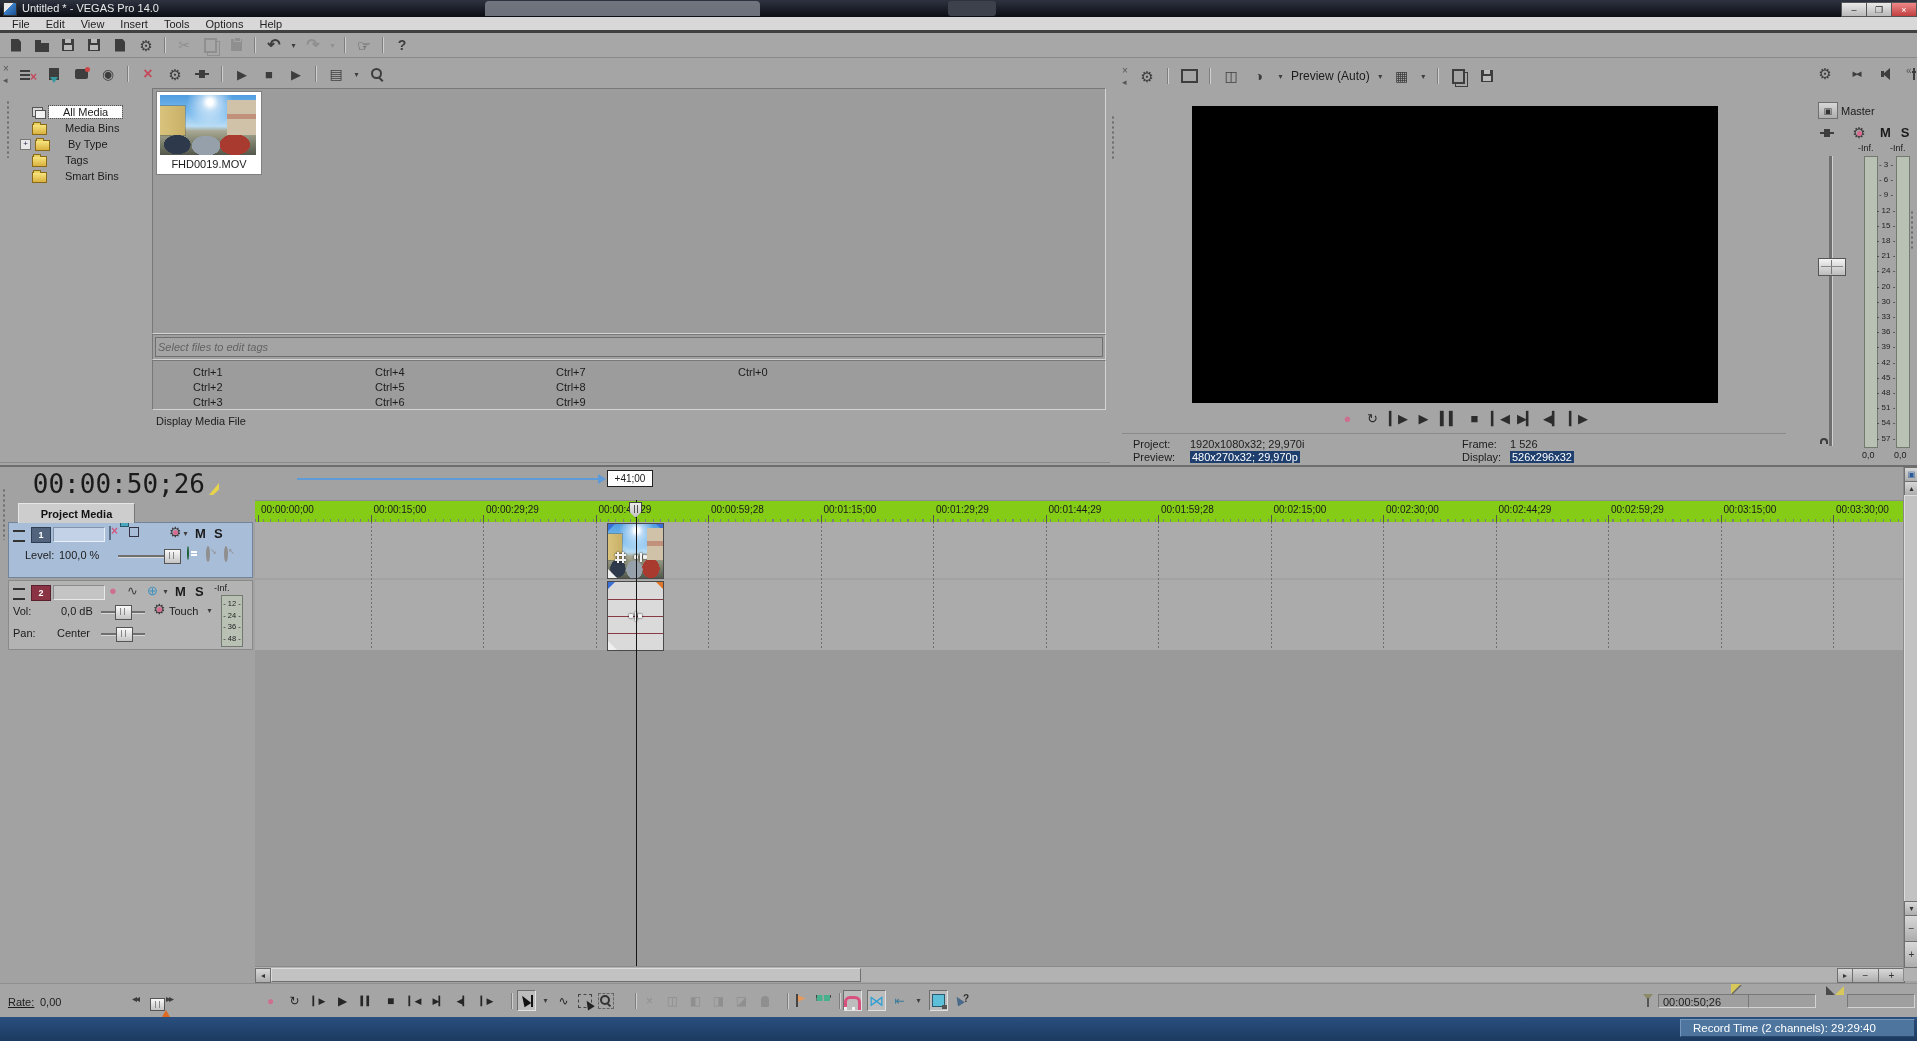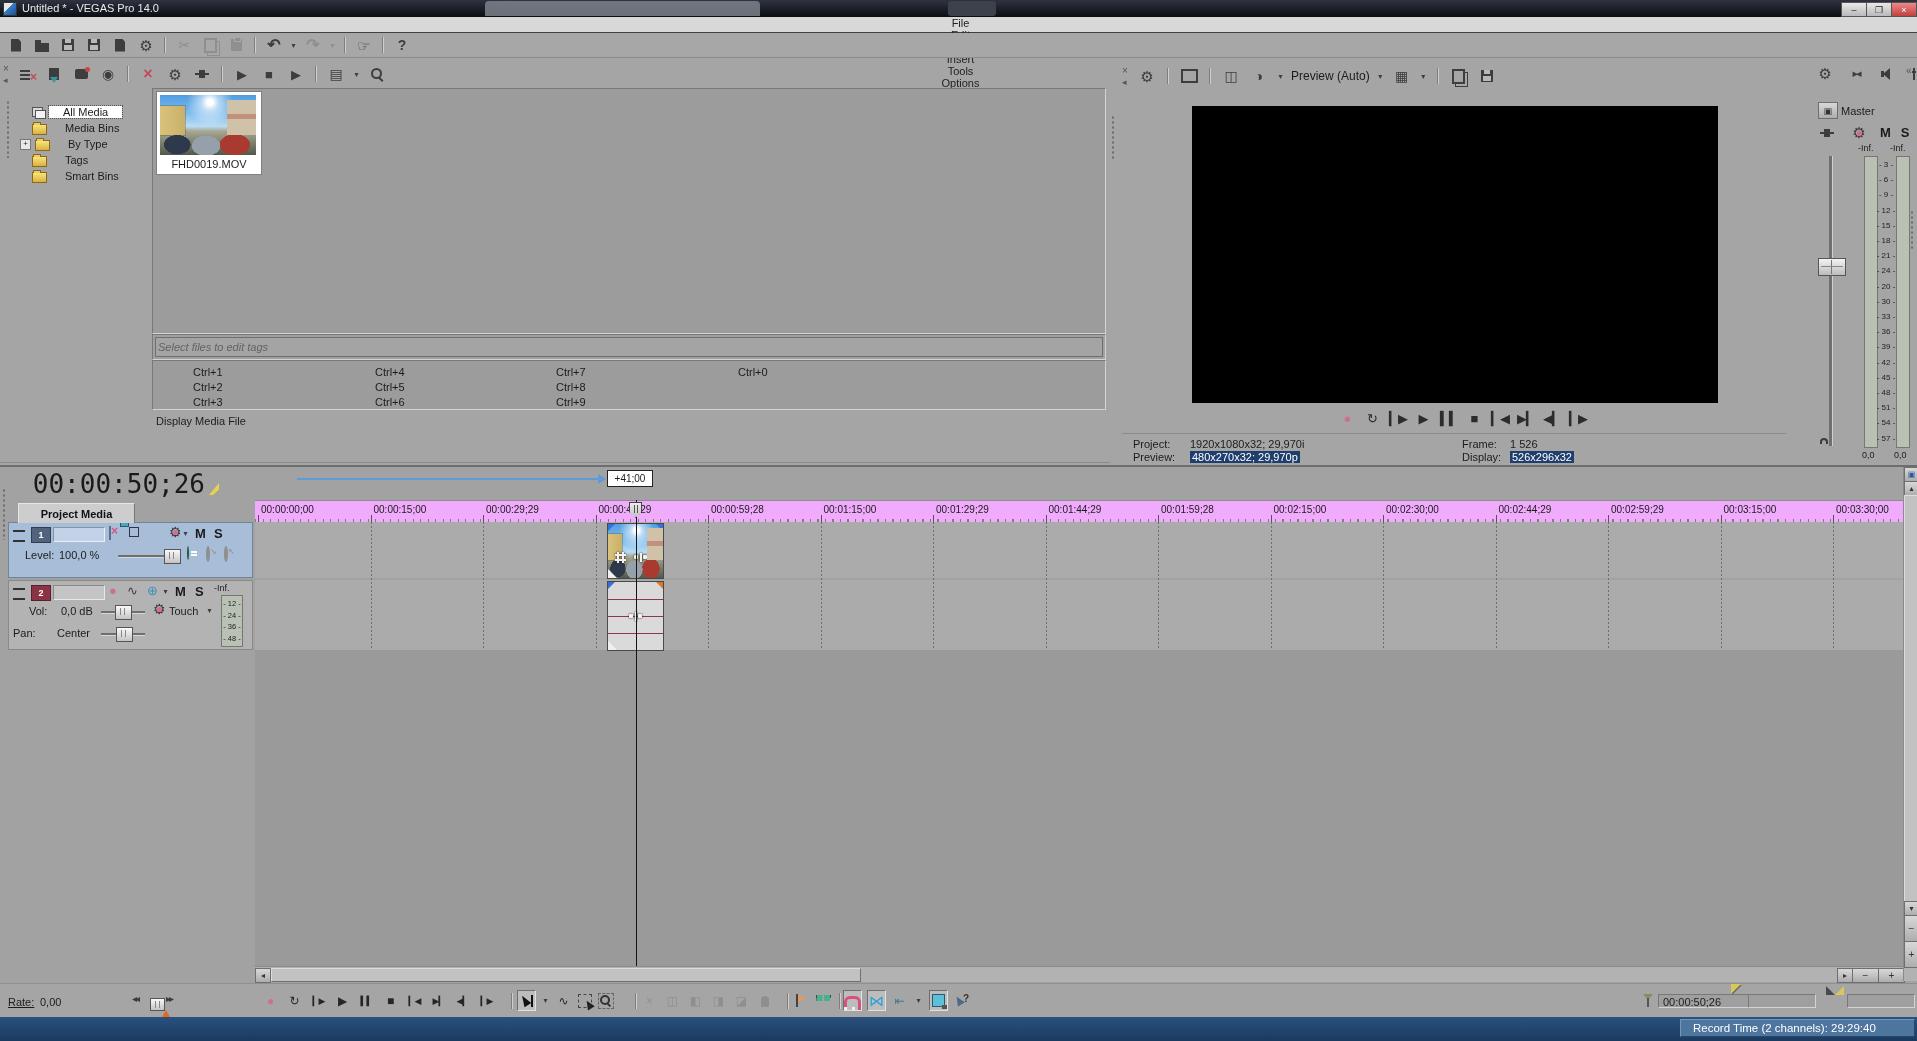--- a/index.html
+++ b/index.html
@@ -14,21 +14,21 @@
   .rais{border:1px solid;border-color:#dcdcdc #6f6f6f #6f6f6f #dcdcdc;background:#c2c2c2;}
   .flexr{display:flex;align-items:center;}
   
   #titlebar{left:0;top:0;width:1917px;height:17px;background:linear-gradient(#2e3340,#0b0d14);color:#e9e9e9;}
   .ghost1{left:485px;top:1px;width:275px;height:15px;background:#7c818b;border-radius:4px 4px 0 0;opacity:.85;}
   .ghost2{left:948px;top:1px;width:48px;height:15px;background:#3c414b;border-radius:3px;}
   .wbtn{width:24px;height:13px;top:2px;display:flex;align-items:center;justify-content:center;
         background:linear-gradient(#e9e9e9,#b9b9b9);border:1px solid #555;font-size:9px;color:#222;}
   .wbtn.close{background:linear-gradient(#e88,#c14040);color:#fff;}
   
-  #menubar{left:0;top:17px;width:1917px;height:16px;background:#d8d8d8;border-bottom:1px solid #404040;display:flex;align-items:center;padding-left:4px;box-sizing:border-box;flex-direction:column;}
+  #menubar{left:0;top:17px;width:1917px;height:16px;background:#d8d8d8;border-bottom:3px solid #404040;display:flex;align-items:center;padding-left:4px;box-sizing:border-box;}
   .mitem{padding:0 8px;color:#222;}
   
   #maintb{left:0;top:33px;width:1917px;height:25px;background:#a7a7a7;border-bottom:1px solid #8a8a8a;display:flex;align-items:center;padding-left:5px;box-sizing:border-box;gap:4px;}
   .tbic{width:22px;height:19px;display:flex;align-items:center;justify-content:center;}
   .dd{font-size:8px;color:#3d3d3d;width:9px;text-align:center;}
   .dd.dis{color:#8f8f8f;}
   
   .ci-doc{width:10px;height:13px;background:#3d3d3d;clip-path:polygon(0 0,70% 0,100% 25%,100% 100%,0 100%);}
   .ci-folder{width:14px;height:9px;background:#3d3d3d;position:relative;margin-top:4px;}
   .ci-folder::before{content:"";position:absolute;left:0;top:-3px;width:6px;height:3px;background:#3d3d3d;}
@@ -139,21 +139,21 @@
   .tbtn.pressed{background:#bdbdbd;border:1px solid;border-color:#6e6e6e #e2e2e2 #e2e2e2 #6e6e6e;}
   .tbtn.disabled{color:#8f8f8f;}
   .g-pink{color:#cf6f8e !important;}
   .g-sm{font-size:9px;letter-spacing:-1px;}
   .g-blue{color:#2f9fd4 !important;font-size:15px;}
   .g-blue2{color:#3a7a9a !important;}
   .pvb{color:#2c2c2c;font-size:13px;}
   
   .b3{background:linear-gradient(#d8d8d8,#adadad);border:1px solid #6f6f6f;display:flex;align-items:center;justify-content:center;font-size:8px;color:#333;}
   
-  #ruler{left:255px;top:500px;width:1648px;height:21px;background:#f0abfc;border-top:1px solid #8e8e8e;border-bottom:1px solid #6f6f6f;overflow:hidden;}
+  #ruler{left:255px;top:500px;width:1648px;height:21px;background:#84cc16;border-top:1px solid #8e8e8e;border-bottom:1px solid #6f6f6f;overflow:hidden;}
   .rlab{position:absolute;top:3px;font-size:10px;color:#1a1a1a;white-space:nowrap;}
   .rtick{position:absolute;bottom:0;width:1px;height:7px;background:#555;}
   .rminor{position:absolute;bottom:0;left:0;width:100%;height:3px;background:repeating-linear-gradient(90deg,#7d7d7d 0 1px,transparent 1px 7.5px);}
   .gline{position:absolute;width:1px;background-image:linear-gradient(#6f6f6f 50%,transparent 50%);background-size:1px 4px;}
   .ctri{position:absolute;width:0;height:0;}
   .clipicon-crop{position:absolute;width:11px;height:11px;filter:drop-shadow(0 0 1px #222);background:
      linear-gradient(#f2f2f2 0 0) 0 2px/11px 2px no-repeat,
      linear-gradient(#f2f2f2 0 0) 0 7px/11px 2px no-repeat,
      linear-gradient(#f2f2f2 0 0) 2px 0/2px 11px no-repeat,
      linear-gradient(#f2f2f2 0 0) 7px 0/2px 11px no-repeat;}
@@ -586,21 +586,21 @@
     <span class="msbtn" style="position:absolute;left:186px;top:3px;">S</span>
     <span class="tx" style="position:absolute;left:205px;top:2px;font-size:9px;">-Inf.</span>
     <div class="meterbar" style="left:212px;top:14px;width:20px;height:50px;">
       <div id="atrackticks" style="position:absolute;left:0;top:0;width:100%;height:100%;">
           <div class="mtick" style="top: 3px; font-size: 7.5px;">12</div>
           <div class="mtick" style="top: 14.5px; font-size: 7.5px;">24</div>
           <div class="mtick" style="top: 26px; font-size: 7.5px;">36</div>
           <div class="mtick" style="top: 37.5px; font-size: 7.5px;">48</div>
         </div>
     </div>
-    <span class="tx" style="position:absolute;left:20px;top:24px;">Vol:</span>
+    <span class="tx" style="position:absolute;left:4px;top:24px;">Vol:</span>
     <span class="tx" style="position:absolute;left:52px;top:24px;">0,0 dB</span>
     <div class="hsl" style="left:92px;top:30px;width:44px;">
         <div class="knob" style="left:14px;"></div>
       </div>
     <span class="ic auto" style="position:absolute;left:144px;top:21px;font-size:14px;">⚙</span>
     <span class="tx" style="position:absolute;left:160px;top:24px;">Touch</span>
     <span class="dd" style="position:absolute;left:196px;top:25px;">▾</span>
     <span class="tx" style="position:absolute;left:4px;top:46px;">Pan:</span>
     <span class="tx" style="position:absolute;left:48px;top:46px;">Center</span>
     <div class="hsl" style="left:92px;top:52px;width:44px;">

